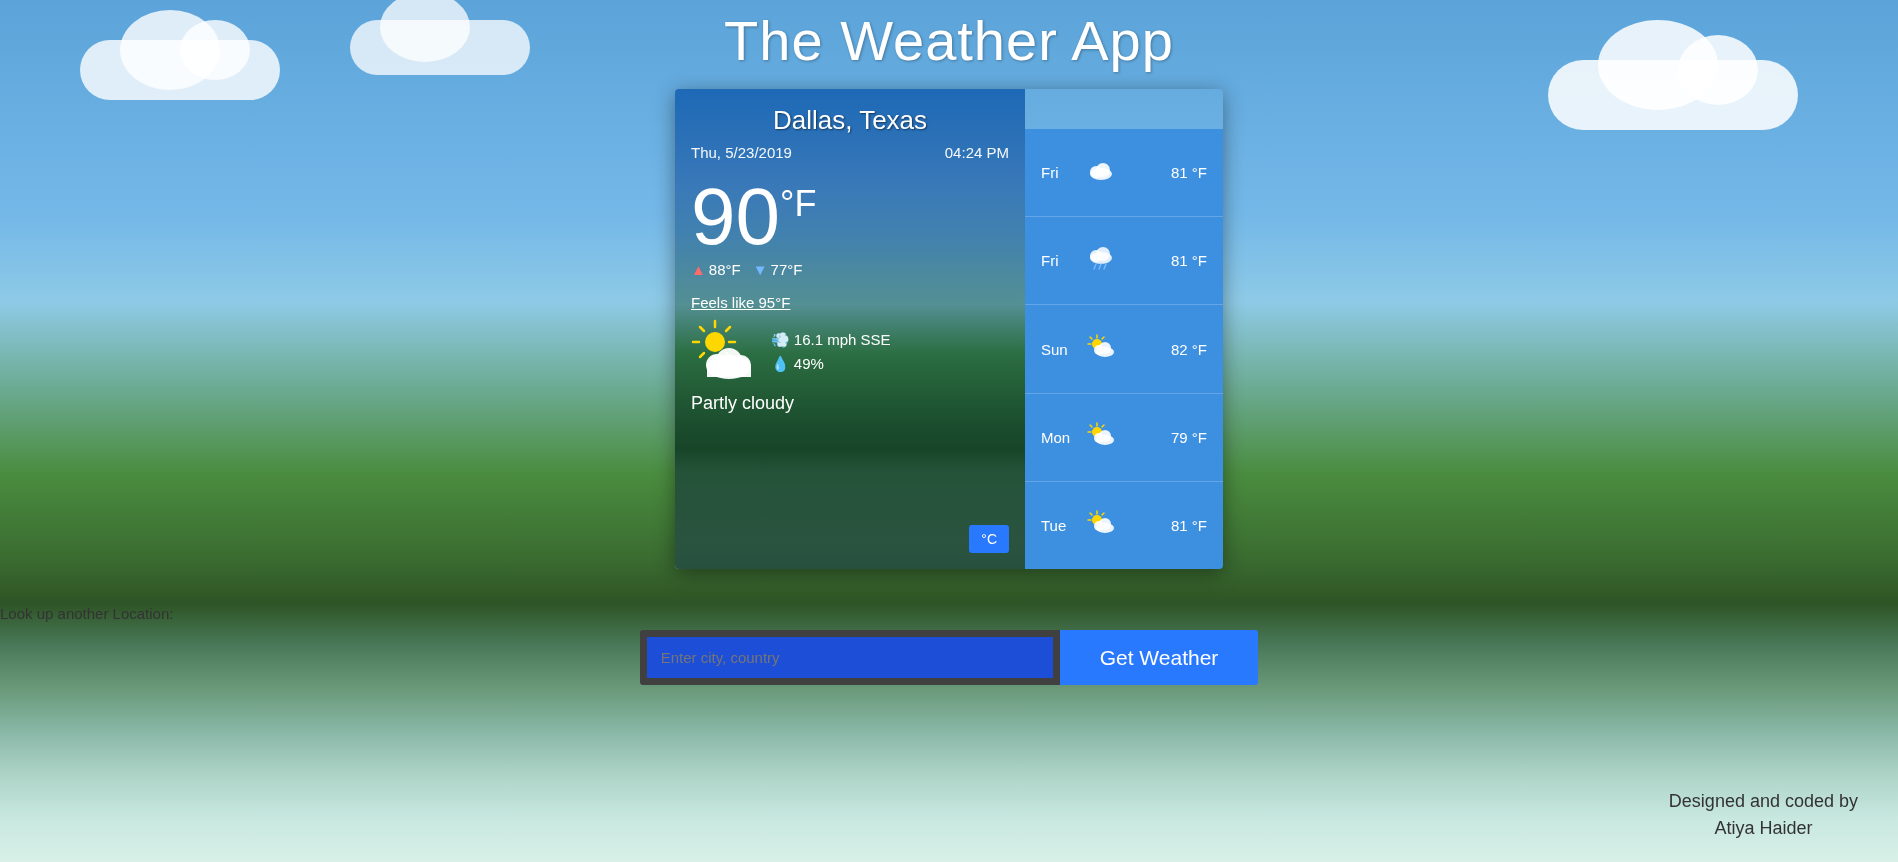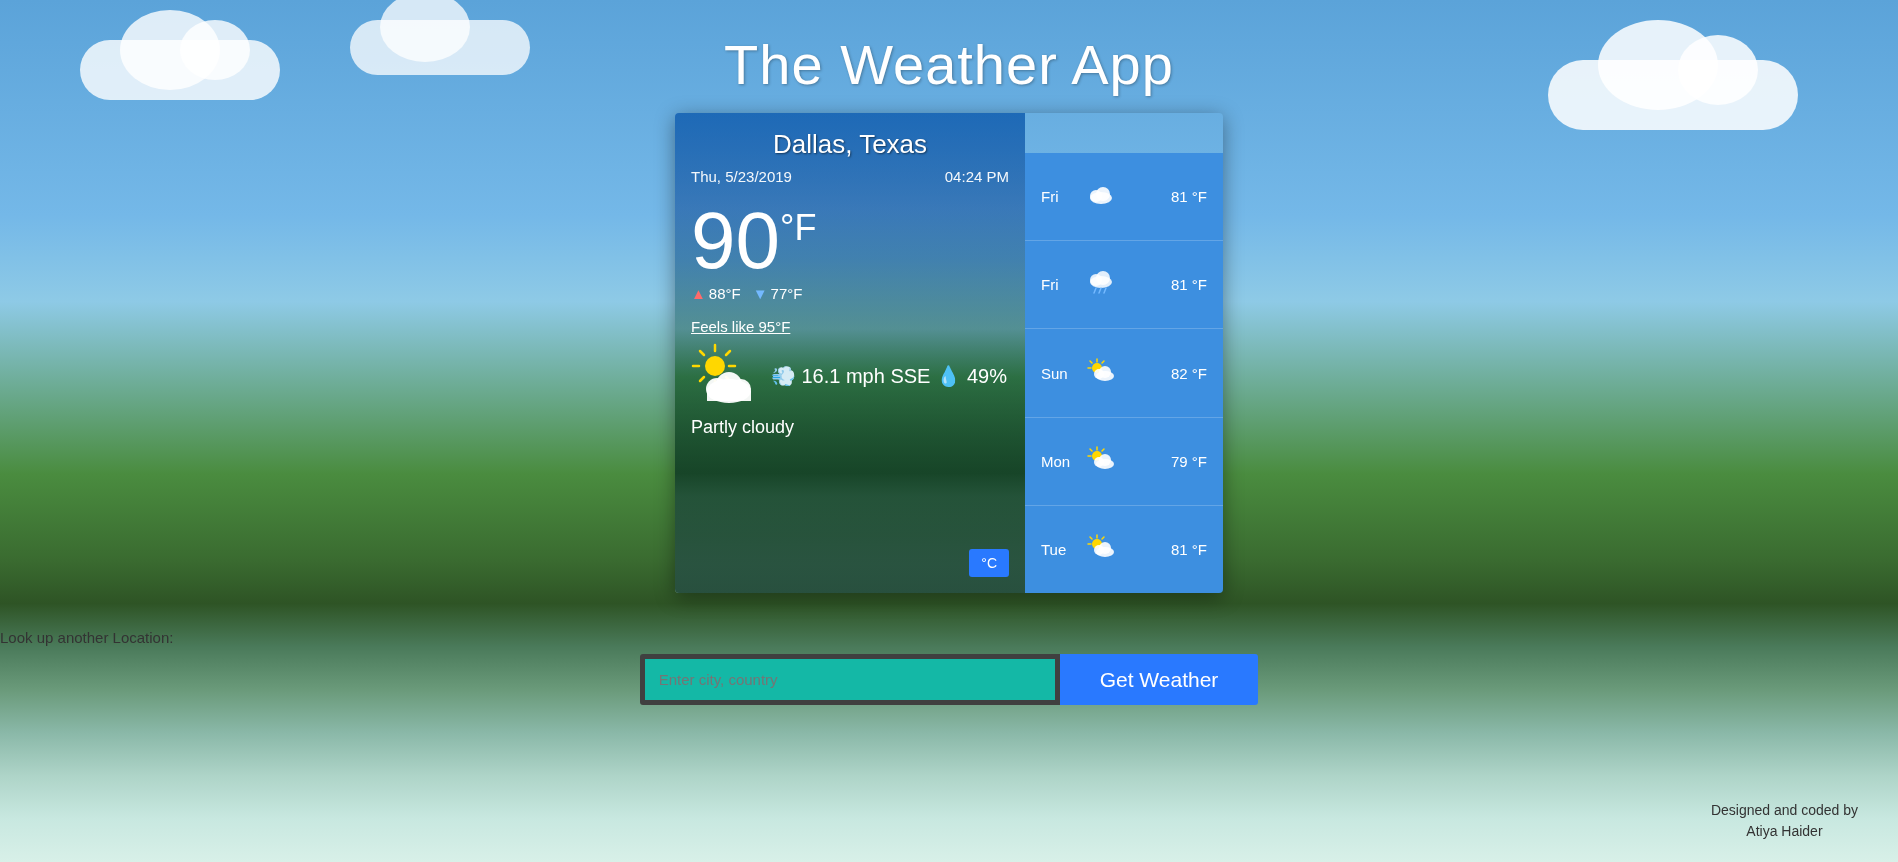--- a/index.html
+++ b/index.html
@@ -33,21 +33,21 @@
       z-index: 0;
     }
 
     .page-title {
       position: relative;
       z-index: 10;
       text-align: center;
       color: white;
       font-size: 56px;
       font-weight: 300;
-      padding-top: 32px;
+      padding-top: 8px;
       text-shadow: 1px 1px 3px rgba(0,0,0,0.3);
       letter-spacing: 1px;
     }
 
     .main-container {
       position: relative;
       z-index: 10;
       display: flex;
       justify-content: center;
       align-items: flex-start;
@@ -163,23 +163,23 @@
     }
 
     .condition-row {
       display: flex;
       align-items: center;
       gap: 12px;
       margin-bottom: 8px;
     }
 
     .wind-humidity {
-      font-size: 20px;
-      display: flex;
-      flex-direction: row;
+      font-size: 15px;
+      display: flex;
+      flex-direction: column;
       gap: 6px;
     }
 
     .condition-label {
       font-size: 18px;
       margin-top: 4px;
     }
 
     .celsius-btn {
       position: absolute;
@@ -253,24 +253,24 @@
 
     .input-row {
       display: flex;
       gap: 0;
     }
 
     .location-input {
       width: 420px;
       padding: 12px 14px;
       font-size: 15px;
-      border: 5px solid #404040;
+      border: 7px solid #404040;
       border-radius: 3px 0 0 3px;
       outline: none;
-      background: #14b8a6;
+      background: #1d4ed8;
     }
 
     .get-weather-btn {
       padding: 12px 40px;
       background: #2979ff;
       color: white;
       border: none;
       font-size: 21px;
       font-weight: 400;
       border-radius: 0 3px 3px 0;
@@ -278,21 +278,21 @@
       white-space: nowrap;
     }
 
     .footer-credit {
       position: absolute;
       bottom: 20px;
       right: 40px;
       z-index: 10;
       text-align: center;
       color: #333;
-      font-size: 14px;
+      font-size: 18px;
       line-height: 1.5;
     }
 
     
     .bg-cloud-1 {
       position: absolute;
       top: 40px;
       left: 80px;
       width: 200px;
       height: 60px;

